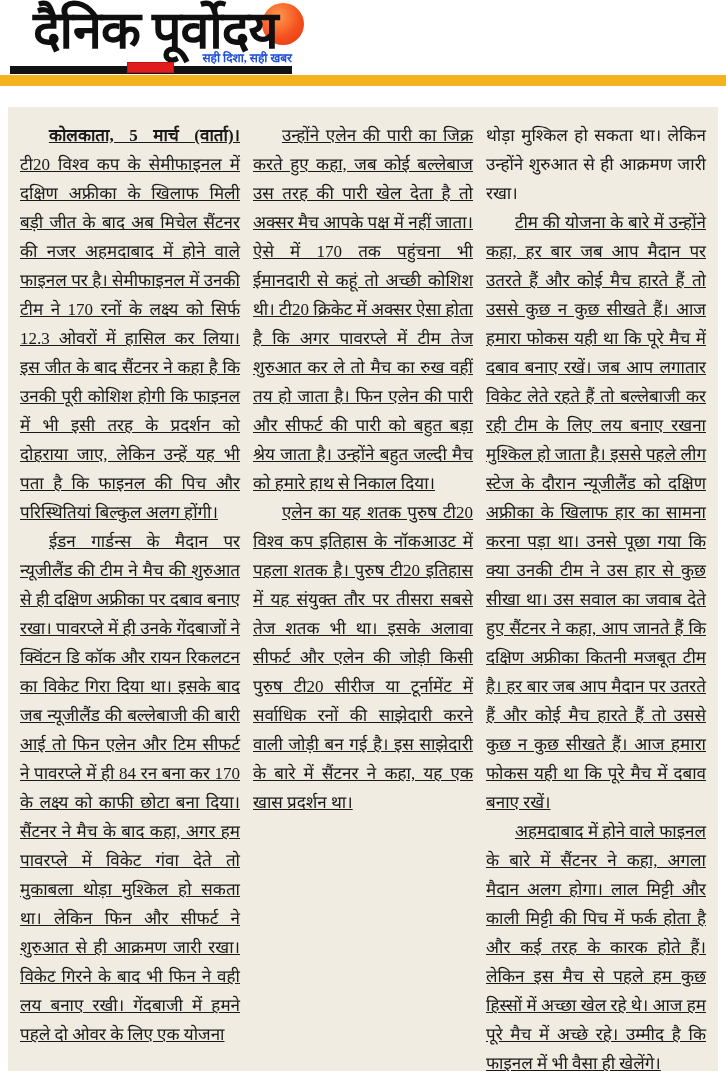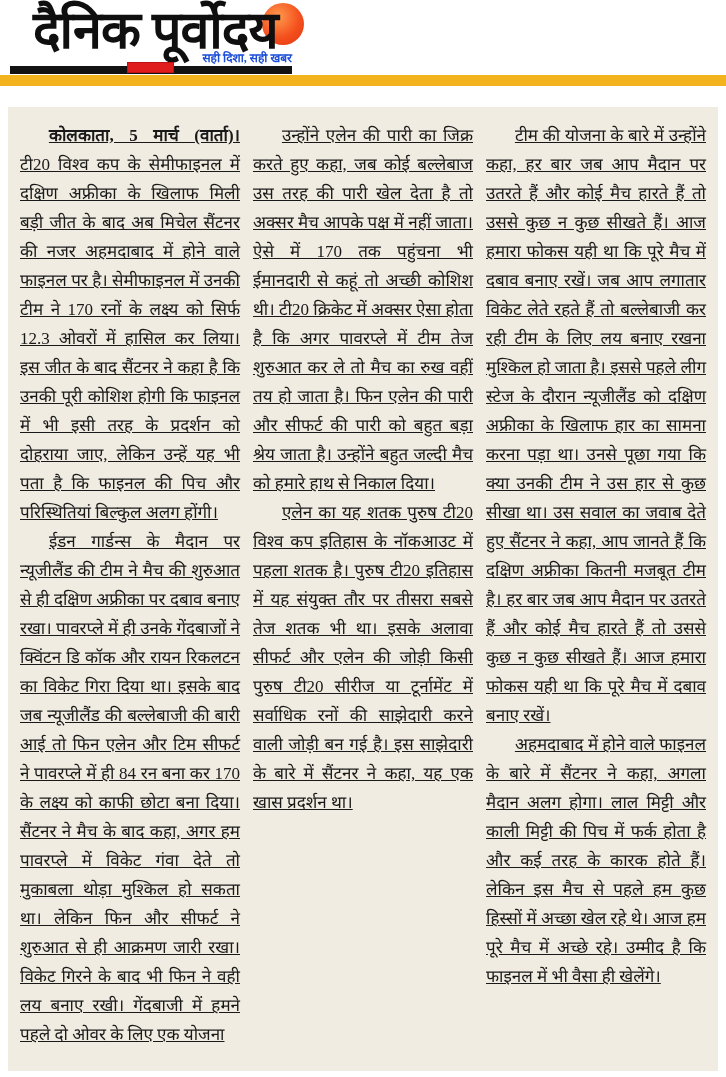--- a/index.html
+++ b/index.html
@@ -91,20 +91,21 @@
         <p class="indent">ईडन गार्डन्स के मैदान पर न्यूजीलैंड की टीम ने मैच की शुरुआत से ही दक्षिण अफ्रीका पर दबाव बनाए रखा। पावरप्ले में ही उनके गेंदबाजों ने क्विंटन डि कॉक और रायन रिकलटन का विकेट गिरा दिया था। इसके बाद जब न्यूजीलैंड की बल्लेबाजी की बारी आई तो फिन एलेन और टिम सीफर्ट ने पावरप्ले में ही 84 रन बना कर 170 के लक्ष्य को काफी छोटा बना दिया। सैंटनर ने मैच के बाद कहा, अगर हम पावरप्ले में विकेट गंवा देते तो मुकाबला थोड़ा मुश्किल हो सकता था। लेकिन फिन और सीफर्ट ने शुरुआत से ही आक्रमण जारी रखा। विकेट गिरने के बाद भी फिन ने वही लय बनाए रखी। गेंदबाजी में हमने पहले दो ओवर के लिए एक योजना</p>
       </div>
 
       <div class="col">
         <p class="indent">उन्होंने एलेन की पारी का जिक्र करते हुए कहा, जब कोई बल्लेबाज उस तरह की पारी खेल देता है तो अक्सर मैच आपके पक्ष में नहीं जाता। ऐसे में 170 तक पहुंचना भी ईमानदारी से कहूं तो अच्छी कोशिश थी। टी20 क्रिकेट में अक्सर ऐसा होता है कि अगर पावरप्ले में टीम तेज शुरुआत कर ले तो मैच का रुख वहीं तय हो जाता है। फिन एलेन की पारी और सीफर्ट की पारी को बहुत बड़ा श्रेय जाता है। उन्होंने बहुत जल्दी मैच को हमारे हाथ से निकाल दिया।</p>
         <p class="indent">एलेन का यह शतक पुरुष टी20 विश्व कप इतिहास के नॉकआउट में पहला शतक है। पुरुष टी20 इतिहास में यह संयुक्त तौर पर तीसरा सबसे तेज शतक भी था। इसके अलावा सीफर्ट और एलेन की जोड़ी किसी पुरुष टी20 सीरीज या टूर्नामेंट में सर्वाधिक रनों की साझेदारी करने वाली जोड़ी बन गई है। इस साझेदारी के बारे में सैंटनर ने कहा, यह एक खास प्रदर्शन था।</p>
 
       </div>
 
       <div class="col">
+        <p>थोड़ा मुश्किल हो सकता था। लेकिन उन्होंने शुरुआत से ही आक्रमण जारी रखा।</p>
         <p class="indent">टीम की योजना के बारे में उन्होंने कहा, हर बार जब आप मैदान पर उतरते हैं और कोई मैच हारते हैं तो उससे कुछ न कुछ सीखते हैं। आज हमारा फोकस यही था कि पूरे मैच में दबाव बनाए रखें। जब आप लगातार विकेट लेते रहते हैं तो बल्लेबाजी कर रही टीम के लिए लय बनाए रखना मुश्किल हो जाता है। इससे पहले लीग स्टेज के दौरान न्यूजीलैंड को दक्षिण अफ्रीका के खिलाफ हार का सामना करना पड़ा था। उनसे पूछा गया कि क्या उनकी टीम ने उस हार से कुछ सीखा था। उस सवाल का जवाब देते हुए सैंटनर ने कहा, आप जानते हैं कि दक्षिण अफ्रीका कितनी मजबूत टीम है। हर बार जब आप मैदान पर उतरते हैं और कोई मैच हारते हैं तो उससे कुछ न कुछ सीखते हैं। आज हमारा फोकस यही था कि पूरे मैच में दबाव बनाए रखें।</p>
         <p class="indent">अहमदाबाद में होने वाले फाइनल के बारे में सैंटनर ने कहा, अगला मैदान अलग होगा। लाल मिट्टी और काली मिट्टी की पिच में फर्क होता है और कई तरह के कारक होते हैं। लेकिन इस मैच से पहले हम कुछ हिस्सों में अच्छा खेल रहे थे। आज हम पूरे मैच में अच्छे रहे। उम्मीद है कि फाइनल में भी वैसा ही खेलेंगे।</p>
       </div>
 
     </div>
   </main>
 
 </div>
 
 </body></html>

